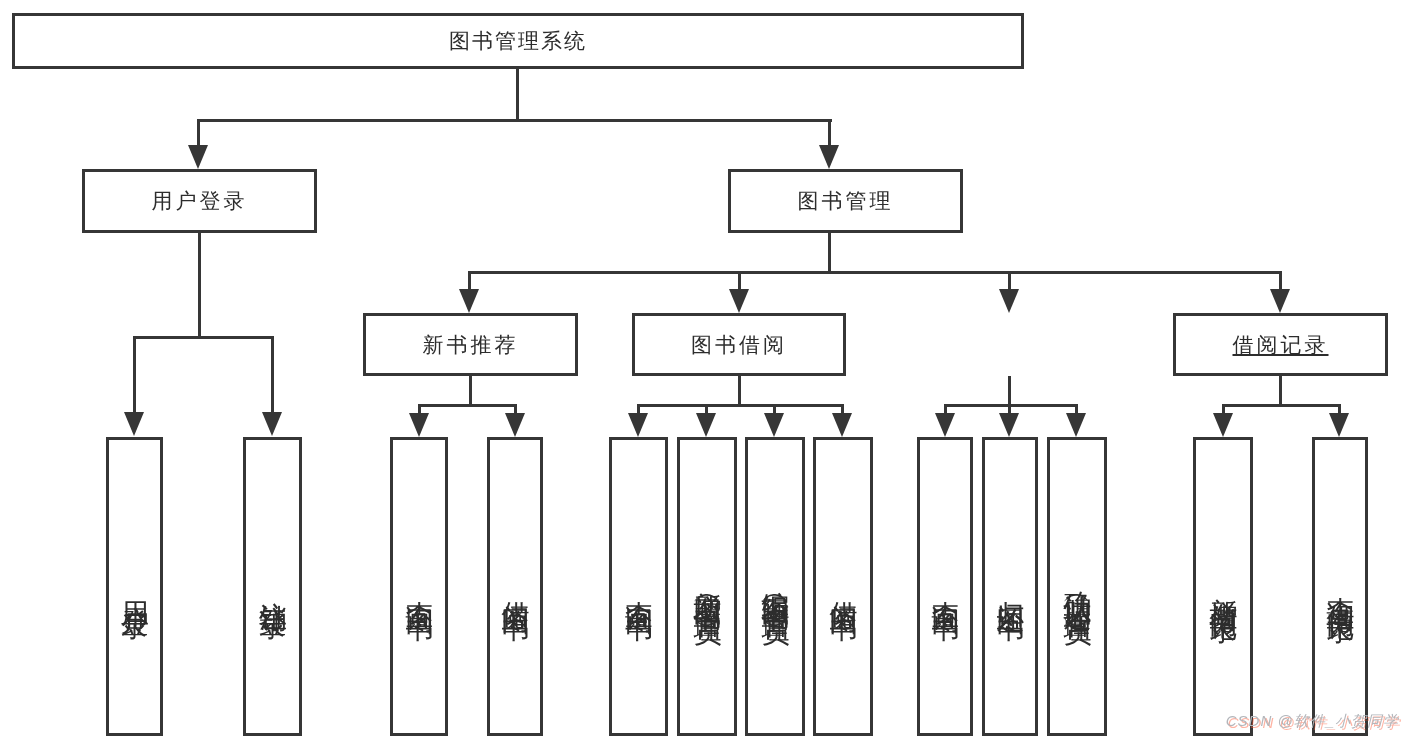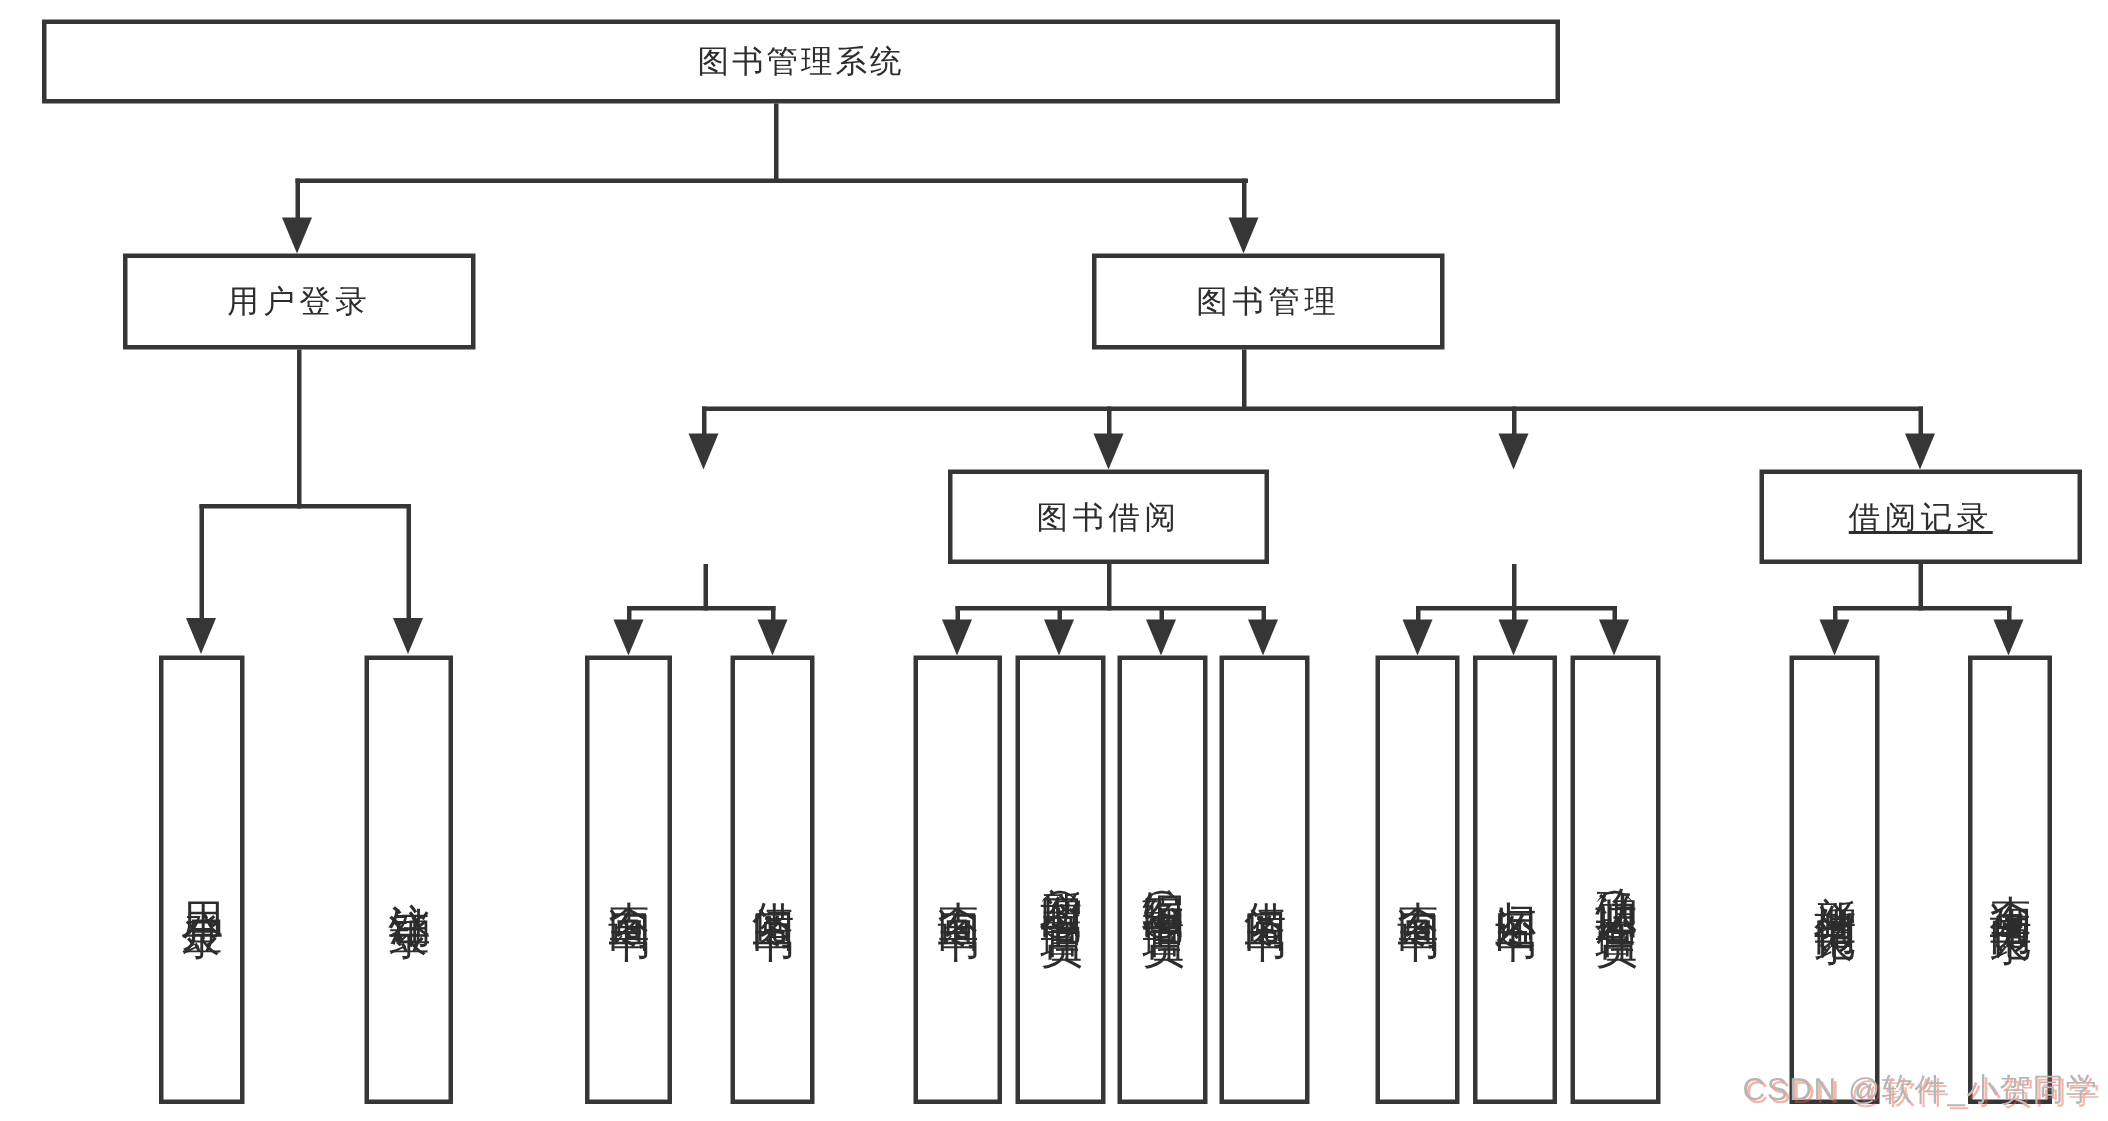--- a/index.html
+++ b/index.html
@@ -31,34 +31,35 @@
   .h{ position:absolute; height:3px; background:var(--line,#363636); }
   .arr{
     position:absolute; width:0; height:0;
     border-left:10px solid transparent;
     border-right:10px solid transparent;
     border-top:24px solid var(--line,#363636);
   }
   #watermark{
     position:absolute;
     top:712px; right:6px;
-    font-size:21px;
+    font-size:15px;
     letter-spacing:1px;
     color:var(--wm,#b3b6bb);
     text-shadow:2px 2px 0 var(--wmAccent,rgba(252,85,49,.45));
     white-space:nowrap;
     z-index:5;
+    font-style:italic;
   }
 </style>
 </head>
 <body>
 
 <div id="canvas">
 
-  <div class="box hbox root" style="left:28px;top:13px;width:1012px;height:56px;">
+  <div class="box hbox root" style="left:12px;top:13px;width:1012px;height:56px;">
     <span>图书管理系统</span>
   </div>
 
   <div class="v" style="left:516px;top:69px;height:52px;"></div>
   <div class="h" style="left:197px;top:119px;width:635px;"></div>
   <div class="v" style="left:197px;top:119px;height:28px;"></div>
   <div class="arr" style="left:188px;top:145px;"></div>
   <div class="v" style="left:828px;top:119px;height:28px;"></div>
   <div class="arr" style="left:819px;top:145px;"></div>
 
@@ -80,20 +81,23 @@
   <div class="h" style="left:468px;top:271px;width:814px;"></div>
   <div class="v" style="left:468px;top:271px;height:20px;"></div>
   <div class="arr" style="left:459px;top:289px;"></div>
   <div class="v" style="left:738px;top:271px;height:20px;"></div>
   <div class="arr" style="left:729px;top:289px;"></div>
   <div class="v" style="left:1008px;top:271px;height:20px;"></div>
   <div class="arr" style="left:999px;top:289px;"></div>
   <div class="v" style="left:1279px;top:271px;height:20px;"></div>
   <div class="arr" style="left:1270px;top:289px;"></div>
 
+  <div class="box hbox" style="left:363px;top:313px;width:215px;height:63px;">
+    <span>新书推荐</span>
+  </div>
   <div class="box hbox" style="left:632px;top:313px;width:214px;height:63px;">
     <span>图书借阅</span>
   </div>
   <div class="box hbox" style="left:1173px;top:313px;width:215px;height:63px;text-decoration:underline;">
     <span>借阅记录</span>
   </div>
 
   <div class="v" style="left:469px;top:376px;height:31px;"></div>
   <div class="h" style="left:418px;top:404px;width:99px;"></div>
   <div class="v" style="left:418px;top:404px;height:11px;"></div>

